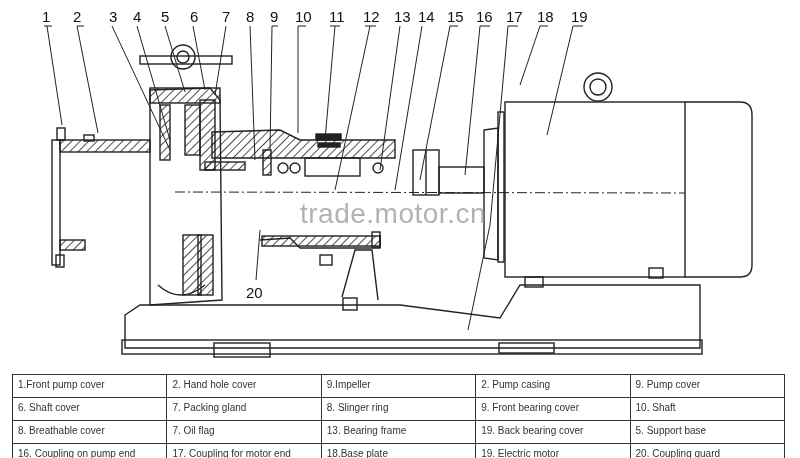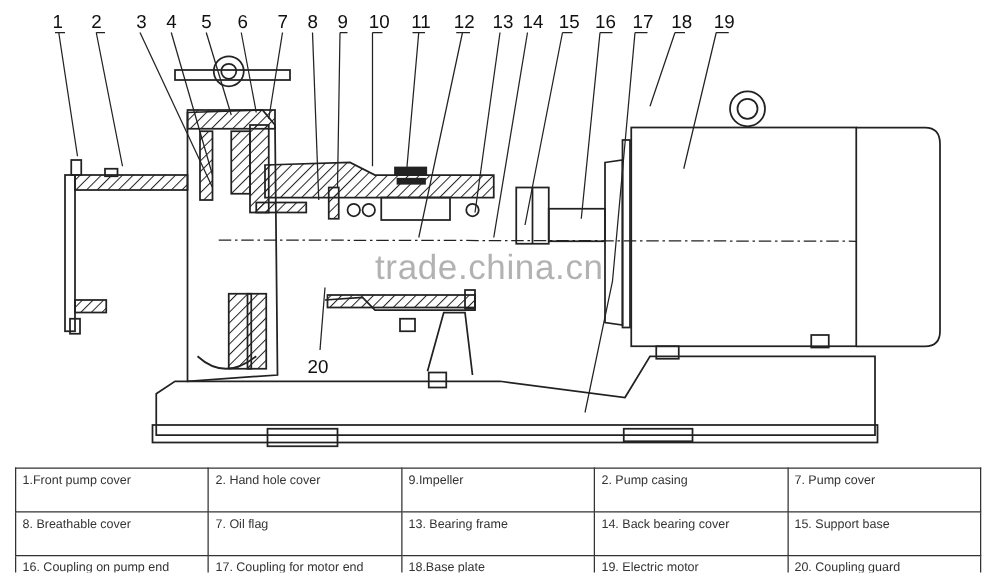--- a/index.html
+++ b/index.html
@@ -1,20 +1,20 @@
 <!DOCTYPE html>
 <html><head>
 <meta charset="utf-8">
 <style>
   html,body{margin:0;padding:0;background:#ffffff;}
   body{width:800px;height:458px;position:relative;overflow:hidden;font-family:"Liberation Sans",sans-serif;}
   #diagram{position:absolute;left:0;top:0;width:800px;height:365px;}
   .lbl{font-family:"Liberation Sans",sans-serif;font-size:15px;fill:#111;}
   #parts-table{position:absolute;left:12px;top:374px;width:773px;border-collapse:collapse;table-layout:fixed;}
-  #parts-table td{border:1.3px solid #333;height:18px;padding:0 0 16px 5px;font-size:10px;color:#333;white-space:nowrap;overflow:hidden;}
+  #parts-table td{border:1.3px solid #333;height:18px;padding:0 0 4px 5px;font-size:10px;color:#333;white-space:nowrap;overflow:hidden;}
   .wm{position:absolute;left:300px;top:198px;font-size:28px;color:#999;opacity:0.75;letter-spacing:0.5px;}
 </style>
 </head>
 <body>
 
 <svg id="diagram" viewBox="0 0 800 365" xmlns="http://www.w3.org/2000/svg">
   <defs>
     <pattern id="hatch" width="6" height="6" patternUnits="userSpaceOnUse" patternTransform="rotate(45)">
       <line x1="0" y1="0" x2="0" y2="6" stroke="#222" stroke-width="1.6"></line>
     </pattern>
@@ -129,37 +129,44 @@
       <path d="M125 315 L140 305 L400 305 L500 318 L520 285 L700 285 L700 348 L125 348 Z"></path>
       <rect x="122" y="340" width="580" height="14"></rect>
       <rect x="214" y="343" width="56" height="14"></rect>
       <rect x="499" y="343" width="55" height="10"></rect>
       <rect x="343" y="298" width="14" height="12"></rect>
       <path d="M342 297 L355 250 L372 250 L378 300"></path>
     </g>
   </g>
 </svg>
 
-<div class="wm">trade.china.cn</div>
+<div class="wm">trade.motor.cn</div>
 
 <table id="parts-table">
   <tbody>
       <tr>
     <td>1.Front pump cover</td>
     <td>2. Hand hole cover</td>
     <td>9.Impeller</td>
     <td>2. Pump casing</td>
-    <td>7. Pump cover</td>
+    <td>9. Pump cover</td>
+  </tr>
+  <tr>
+    <td>6. Shaft cover</td>
+    <td>7. Packing gland</td>
+    <td>8. Slinger ring</td>
+    <td>9. Front bearing cover</td>
+    <td>10. Shaft</td>
   </tr>
   <tr>
     <td>8. Breathable cover</td>
     <td>7. Oil flag</td>
     <td>13. Bearing frame</td>
-    <td>14. Back bearing cover</td>
-    <td>15. Support base</td>
+    <td>19. Back bearing cover</td>
+    <td>5. Support base</td>
   </tr>
   <tr>
     <td>16. Coupling on pump end</td>
     <td>17. Coupling for motor end</td>
     <td>18.Base plate</td>
     <td>19. Electric motor</td>
     <td>20. Coupling guard</td>
   </tr>
 </tbody>
   </table>

